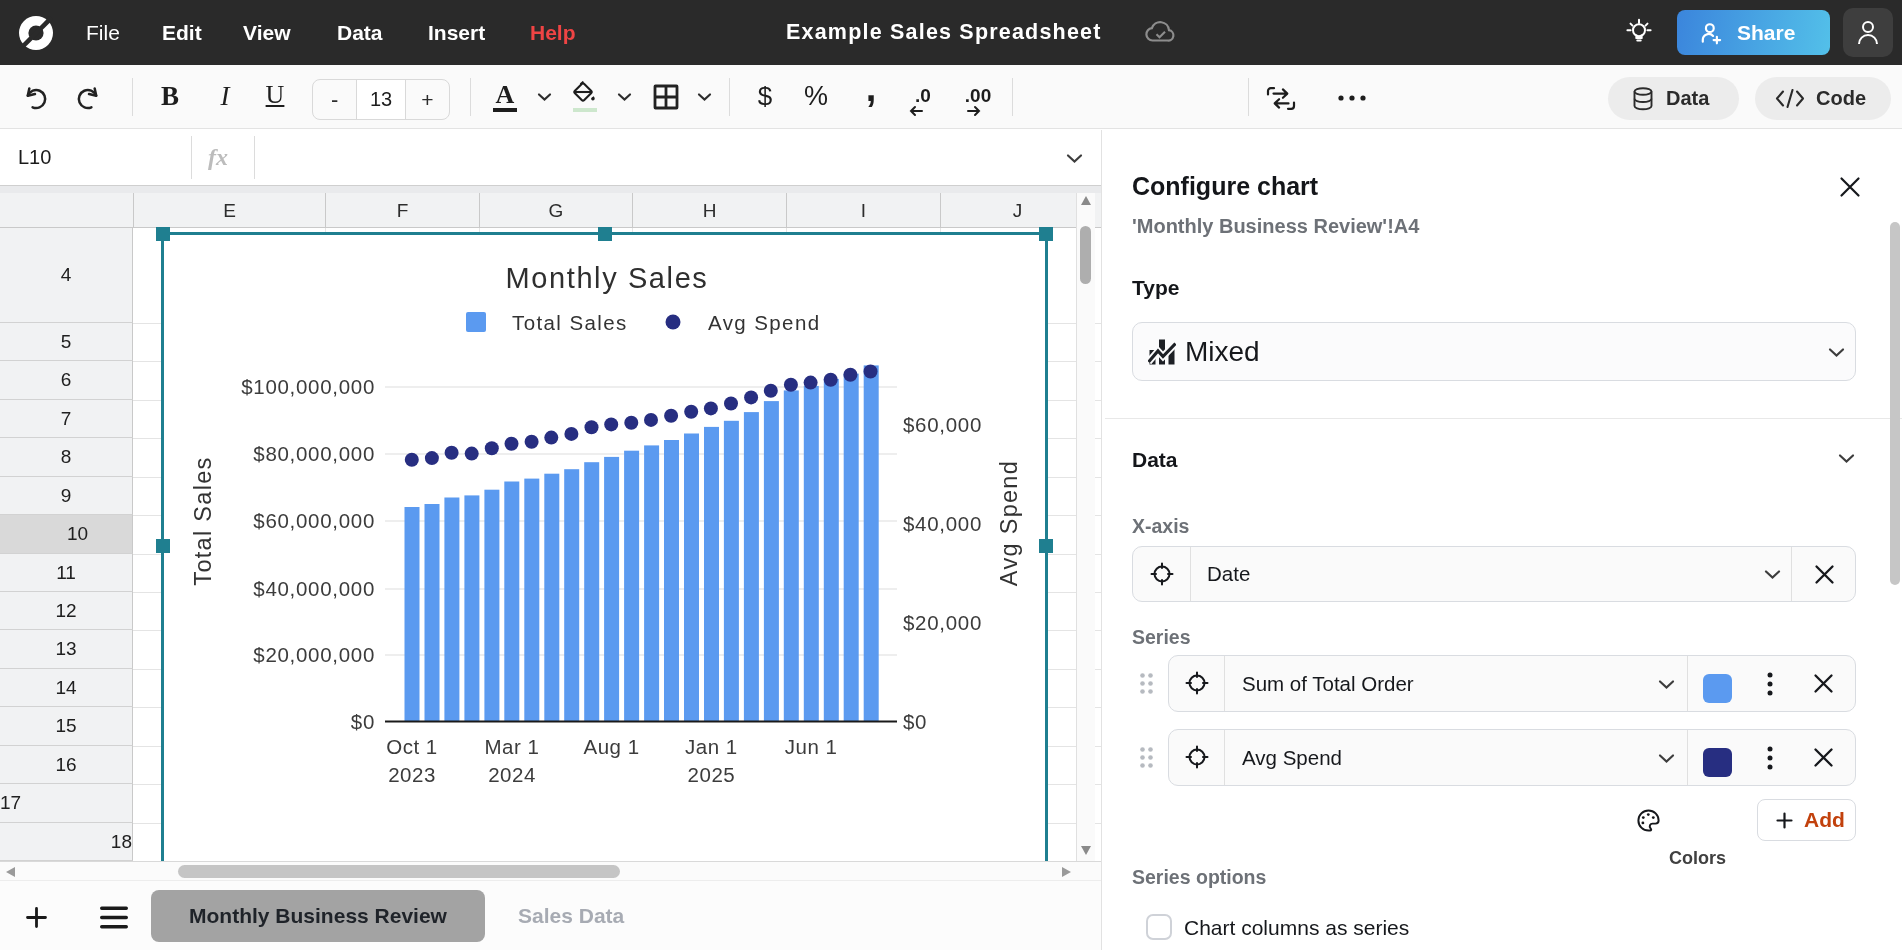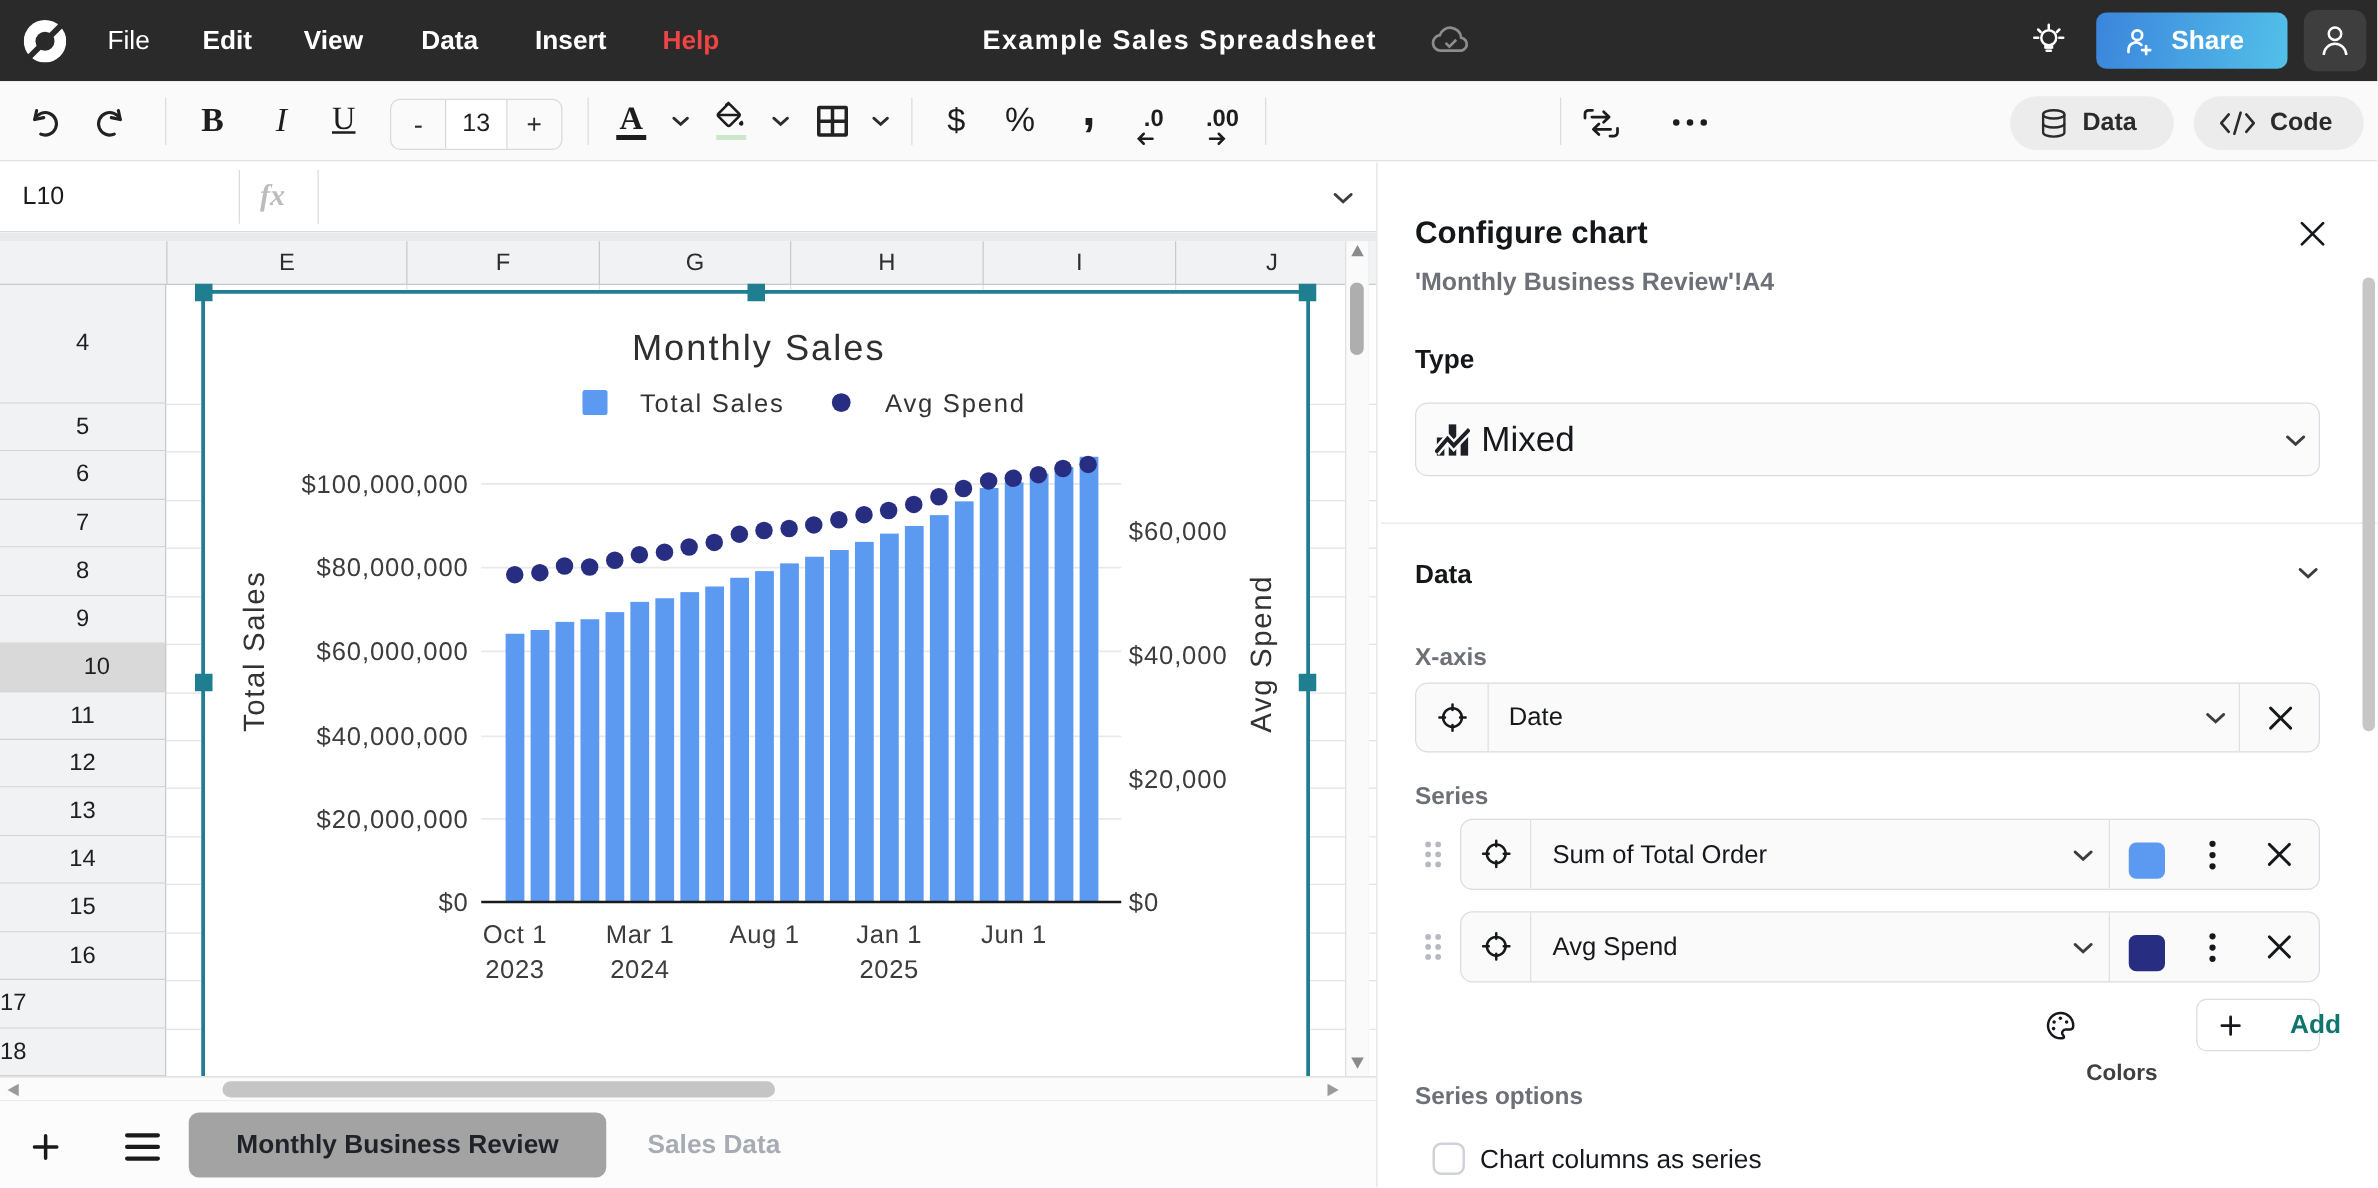--- a/index.html
+++ b/index.html
@@ -180,21 +180,21 @@
 <div class="abs" style="left:0;top:252px;width:133px;height:39px;background:#f1f2f3;border-bottom:1px solid #d2d2d2;border-right:1px solid #c9c9c9;line-height:38px;text-align:center;font-size:19px;color:#202020;">8</div>
 <div class="abs" style="left:0;top:291px;width:133px;height:38px;background:#f1f2f3;border-bottom:1px solid #d2d2d2;border-right:1px solid #c9c9c9;line-height:37px;text-align:center;font-size:19px;color:#202020;">9</div>
 <div class="abs" style="left:0;top:329px;width:133px;height:39px;background:#d9d9d9;border-bottom:1px solid #d2d2d2;border-right:1px solid #c9c9c9;line-height:38px;text-align:center;font-size:19px;color:#202020;padding-left:23px;">10</div>
 <div class="abs" style="left:0;top:368px;width:133px;height:38px;background:#f1f2f3;border-bottom:1px solid #d2d2d2;border-right:1px solid #c9c9c9;line-height:37px;text-align:center;font-size:19px;color:#202020;">11</div>
 <div class="abs" style="left:0;top:406px;width:133px;height:38px;background:#f1f2f3;border-bottom:1px solid #d2d2d2;border-right:1px solid #c9c9c9;line-height:37px;text-align:center;font-size:19px;color:#202020;">12</div>
 <div class="abs" style="left:0;top:444px;width:133px;height:39px;background:#f1f2f3;border-bottom:1px solid #d2d2d2;border-right:1px solid #c9c9c9;line-height:38px;text-align:center;font-size:19px;color:#202020;">13</div>
 <div class="abs" style="left:0;top:483px;width:133px;height:38px;background:#f1f2f3;border-bottom:1px solid #d2d2d2;border-right:1px solid #c9c9c9;line-height:37px;text-align:center;font-size:19px;color:#202020;">14</div>
 <div class="abs" style="left:0;top:521px;width:133px;height:39px;background:#f1f2f3;border-bottom:1px solid #d2d2d2;border-right:1px solid #c9c9c9;line-height:38px;text-align:center;font-size:19px;color:#202020;">15</div>
 <div class="abs" style="left:0;top:560px;width:133px;height:38px;background:#f1f2f3;border-bottom:1px solid #d2d2d2;border-right:1px solid #c9c9c9;line-height:37px;text-align:center;font-size:19px;color:#202020;">16</div>
 <div class="abs" style="left:0;top:598px;width:133px;height:39px;background:#f1f2f3;border-bottom:1px solid #d2d2d2;border-right:1px solid #c9c9c9;line-height:38px;text-align:left;font-size:19px;color:#202020;">17</div>
-<div class="abs" style="left:0;top:637px;width:133px;height:38px;background:#f1f2f3;border-bottom:1px solid #d2d2d2;border-right:1px solid #c9c9c9;line-height:37px;text-align:left;font-size:19px;color:#202020;">18</div>
+<div class="abs" style="left:0;top:637px;width:133px;height:38px;background:#f1f2f3;border-bottom:1px solid #d2d2d2;border-right:1px solid #c9c9c9;line-height:37px;text-align:right;font-size:19px;color:#202020;">18</div>
 <div class="abs" style="left:161px;top:46px;width:887px;height:633px;background:#fff;border:3px solid #1f7f90;"></div>
 <svg class="abs" style="left:164px;top:49px;" width="881" height="622" viewBox="0 0 881 622">
 <text x="443" y="53" text-anchor="middle" font-size="29" letter-spacing="1.6" fill="#2f2f2f">Monthly Sales</text>
 <rect x="302" y="77" width="20" height="20" rx="2" fill="#5b9af0"></rect>
 <text x="348" y="94.5" font-size="20.5" letter-spacing="1.4" fill="#333">Total Sales</text>
 <circle cx="509" cy="87" r="7.5" fill="#272e81"></circle>
 <text x="544" y="94.5" font-size="20.5" letter-spacing="1.4" fill="#333">Avg Spend</text>
 <line x1="221" x2="733" y1="152" y2="152" stroke="#e9e9e9" stroke-width="1.4"></line>
 <line x1="221" x2="733" y1="219" y2="219" stroke="#e9e9e9" stroke-width="1.4"></line>
 <line x1="221" x2="733" y1="286" y2="286" stroke="#e9e9e9" stroke-width="1.4"></line>
@@ -408,19 +408,19 @@
     <circle cx="7" cy="9.2" r="1.35" fill="#16181c" stroke="none"></circle>
     <circle cx="11.8" cy="6.3" r="1.35" fill="#16181c" stroke="none"></circle>
     <circle cx="16.6" cy="9.2" r="1.35" fill="#16181c" stroke="none"></circle>
     <circle cx="6.6" cy="14.3" r="1.35" fill="#16181c" stroke="none"></circle>
   </svg>
   <div class="abs" style="left:567px;top:718px;font-size:18px;font-weight:700;color:#404040;">Colors</div>
   <div class="abs" style="left:655px;top:669px;width:99px;height:42px;border:1px solid #d9dce1;border-radius:8px;background:#fff;">
     <svg class="abs" style="left:18px;top:12px;" width="17" height="17" viewBox="0 0 17 17" fill="none" stroke="#16181c" stroke-width="2.2" stroke-linecap="round">
         <path d="M8.5 1.5 v14 M1.5 8.5 h14"></path>
       </svg>
-    <div class="abs" style="left:46px;top:0;height:40px;line-height:40px;font-size:21px;font-weight:700;color:#0f766e;margin-left:28px;">Add</div>
+    <div class="abs" style="left:46px;top:0;height:40px;line-height:40px;font-size:21px;font-weight:700;color:#c2410c;">Add</div>
   </div>
   <div class="abs" style="left:30px;top:736px;font-size:19.5px;font-weight:700;color:#6d7177;">Series options</div>
   <div class="abs" style="left:44px;top:784px;width:26px;height:26px;border:2px solid #cfd2d8;border-radius:7px;background:#fff;"></div>
   <div class="abs" style="left:82px;top:786px;font-size:21px;color:#16181c;">Chart columns as series</div>
   <div class="abs" style="left:788px;top:92px;width:10px;height:363px;background:#c6c6c6;border-radius:5px;"></div>
 </div>
 
 </body></html>

